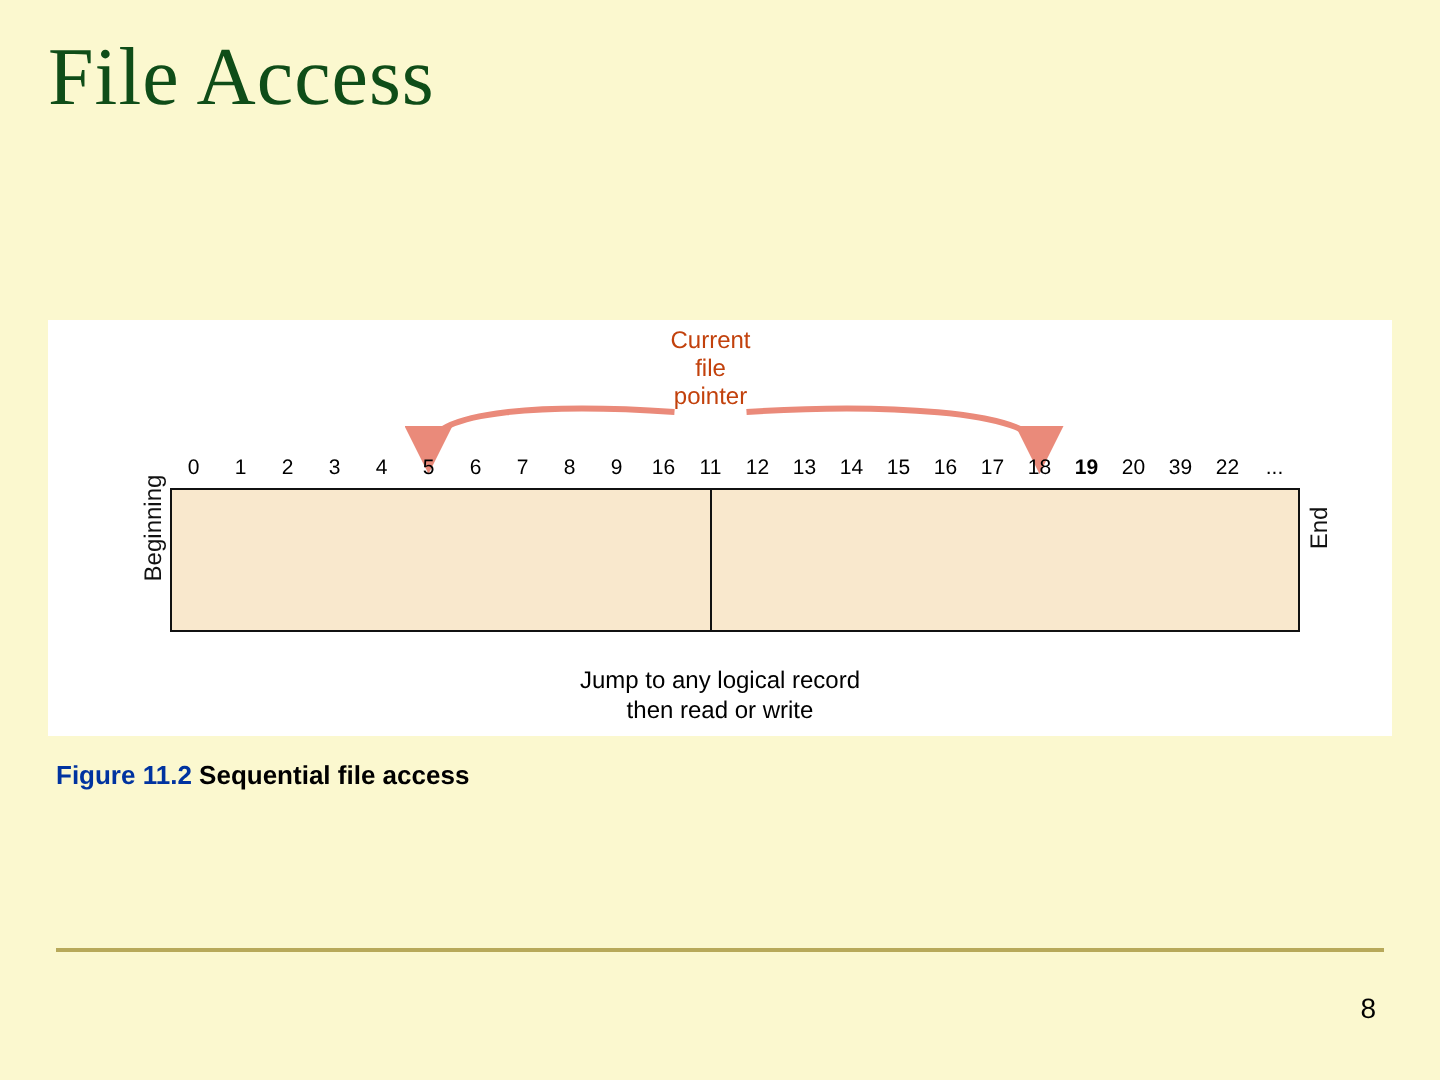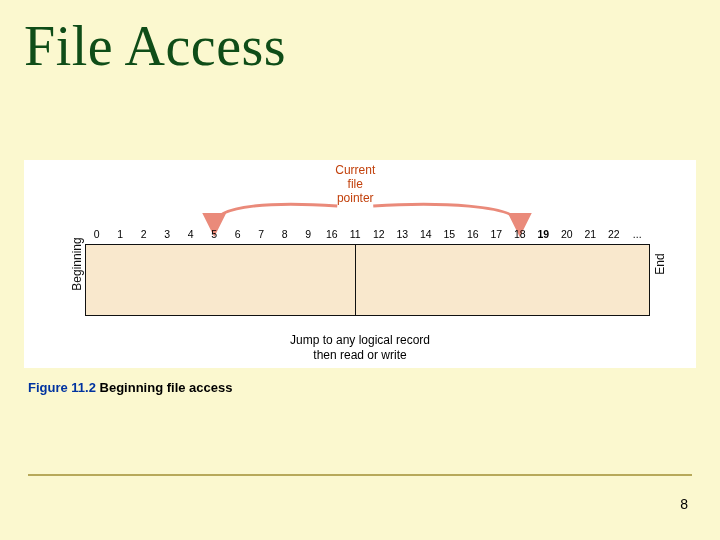--- a/index.html
+++ b/index.html
@@ -1,17 +1,17 @@
 <!DOCTYPE html>
 <html><head>
 <meta charset="utf-8">
 <style>
   html,body{margin:0;padding:0;width:720px;height:540px;background:#fff;font-family:Georgia,'Times New Roman',serif;}
   .slide{position:relative;width:720px;height:540px;background:#fbf8cf;box-sizing:border-box;}
-  .title{position:absolute;left:24px;top:14px;color:#0f4d18;font-size:56px;letter-spacing:.5px;}
+  .title{position:absolute;left:24px;top:14px;color:#0f4d18;font-size:41px;letter-spacing:.5px;}
   .hr-top{position:absolute;left:24px;right:24px;top:160px;height:1px;background:#b7a95a;}
   .figure-wrap{position:absolute;left:24px;right:24px;top:160px;height:208px;background:#fff;}
   .diagram{position:absolute;top:0;left:0;width:672px;height:208px;}
   .vlabel{position:absolute;top:50%;transform:translateY(-50%) rotate(-90deg);transform-origin:center;font-family:Helvetica,Arial,sans-serif;font-size:12px;color:#111;}
   .pointer-label{position:absolute;left:50%;top:4px;transform:translateX(-50%);text-align:center;color:#c2410c;font-family:Helvetica,Arial,sans-serif;font-size:12px;line-height:1.15;white-space:pre;}
   .ticks{position:absolute;top:68px;height:14px;display:flex;font-family:Helvetica,Arial,sans-serif;font-size:10.5px;color:#000;}
   .tk{text-align:center;white-space:nowrap;}
   .records{position:absolute;top:84px;height:72px;background:#f9e8cd;border:1px solid #111;box-sizing:border-box;}
   .divider{position:absolute;top:84px;height:72px;width:1px;background:#111;}
   .jump-label{position:absolute;left:50%;bottom:6px;transform:translateX(-50%);text-align:center;color:#000;font-family:Helvetica,Arial,sans-serif;font-size:12px;line-height:1.2;white-space:pre;}
@@ -69,33 +69,33 @@
           <div class="tk" style="width: 23.5px;">11</div>
           <div class="tk" style="width: 23.5px;">12</div>
           <div class="tk" style="width: 23.5px;">13</div>
           <div class="tk" style="width: 23.5px;">14</div>
           <div class="tk" style="width: 23.5px;">15</div>
           <div class="tk" style="width: 23.5px;">16</div>
           <div class="tk" style="width: 23.5px;">17</div>
           <div class="tk" style="width: 23.5px;">18</div>
           <div class="tk" style="width: 23.5px; font-weight: bold;">19</div>
           <div class="tk" style="width: 23.5px;">20</div>
-          <div class="tk" style="width: 23.5px;">21</div>
+          <div class="tk" style="width: 23.5px;">39</div>
           <div class="tk" style="width: 23.5px;">22</div>
           <div class="tk" style="width: 23.5px;">...</div>
         </div>
 
       <div class="records" id="records" style="left: 61px; width: 565px;"></div>
       <div class="divider" id="divider" style="left: 331.25px;"></div>
 
       <div class="jump-label">Jump to any logical record
 then read or write</div>
     </div>
   </div>
 
   <div class="caption">
-    <span class="fig">Figure 11.2 </span><span class="fig-title">Beginning file access</span>
+    <span class="fig">Figure 11.2 </span><span class="fig-title">Sequential file access</span>
   </div>
 
   <div class="hr-bottom"></div>
 
   <div class="pagenum">8</div>
 </div>
 
 </body></html>

